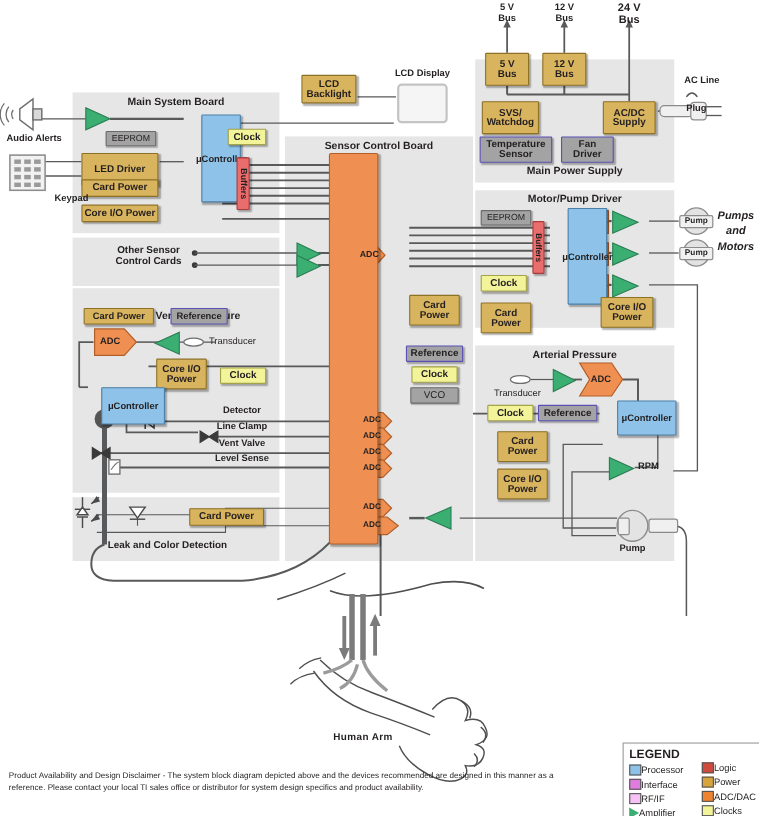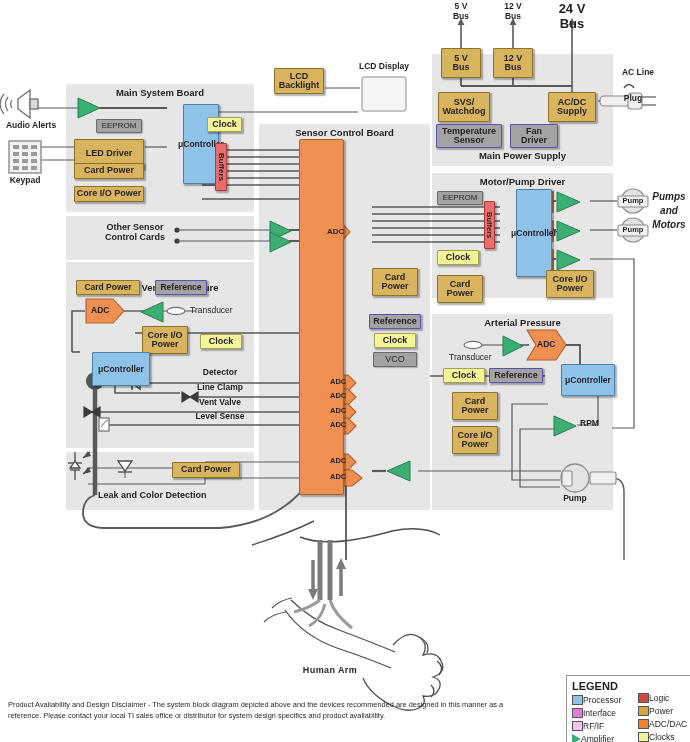--- a/index.html
+++ b/index.html
@@ -346,21 +346,21 @@
 
   <div class="blk b-proc" style="left:167px;top:104px;width:36px;height:80px;font-size:8.5px;">μController</div>
   <div class="blk b-white" style="left:96px;top:119px;width:46px;height:14px;font-size:8px;">EEPROM</div>
   <div class="blk b-clock" style="left:207px;top:117px;width:35px;height:15px;">Clock</div>
   <div class="blk b-power" style="left:74px;top:139px;width:70px;height:30px;">LED Driver</div>
   <div class="blk b-power" style="left:74px;top:163px;width:70px;height:16px;">Card Power</div>
   <div class="blk b-power" style="left:74px;top:186px;width:70px;height:16px;">Core I/O Power</div>
   <div class="blk b-logic vert" style="left:215px;top:143px;width:12px;height:48px;font-size:8px;">Buffers</div>
 
   <div class="lbl b c" style="left:0px;top:121px;width:62px;font-size:8.5px;">Audio Alerts</div>
-  <div class="lbl b c" style="left:0px;top:176px;width:50px;font-size:8.5px;">Keypad</div>
+  <div class="lbl b c" style="left:0px;top:176px;width:50px;font-size:8.5px;padding-left:40px;">Keypad</div>
 
   <div class="blk b-power" style="left:274px;top:68px;width:50px;height:26px;white-space:pre-line;">LCD
 Backlight</div>
   <div class="lbl b" style="left:359px;top:62px;font-size:8.5px;">LCD Display</div>
   <div class="blk b-lcd" style="left:361px;top:76px;width:46px;height:36px;"></div>
 
   <div class="blk b-adc" style="left:299px;top:139px;width:45px;height:356px;border-radius:2px;"></div>
   <div class="lbl b" style="left:327px;top:228px;font-size:8px;">ADC</div>
   <div class="lbl b" style="left:330px;top:378px;font-size:7.5px;">ADC</div>
   <div class="lbl b" style="left:330px;top:392px;font-size:7.5px;">ADC</div>
@@ -371,21 +371,21 @@
 
   <div class="blk b-power" style="left:372px;top:268px;width:46px;height:28px;white-space:pre-line;">Card Power</div>
   <div class="blk b-other" style="left:369px;top:314px;width:52px;height:15px;">Reference</div>
   <div class="blk b-clock" style="left:374px;top:333px;width:42px;height:15px;">Clock</div>
   <div class="blk b-white" style="left:373px;top:352px;width:44px;height:15px;">VCO</div>
 
   <div class="lbl b c" style="left:439px;top:2px;width:44px;white-space:pre-line;font-size:8.5px;">5 V
 Bus</div>
   <div class="lbl b c" style="left:491px;top:2px;width:44px;white-space:pre-line;font-size:8.5px;">12 V
 Bus</div>
-  <div class="lbl b c" style="left:550px;top:2px;width:44px;white-space:pre-line;font-size:13px;">24 V
+  <div class="lbl b c" style="left:550px;top:2px;width:44px;white-space:pre-line;font-size:10px;">24 V
 Bus</div>
 
   <div class="blk b-power" style="left:441px;top:48px;width:40px;height:30px;white-space:pre-line;">5 V
 Bus</div>
   <div class="blk b-power" style="left:493px;top:48px;width:40px;height:30px;white-space:pre-line;">12 V
 Bus</div>
   <div class="blk b-power" style="left:438px;top:92px;width:52px;height:30px;white-space:pre-line;">SVS/
 Watchdog</div>
   <div class="blk b-power" style="left:548px;top:92px;width:48px;height:30px;white-space:pre-line;">AC/DC
 Supply</div>

